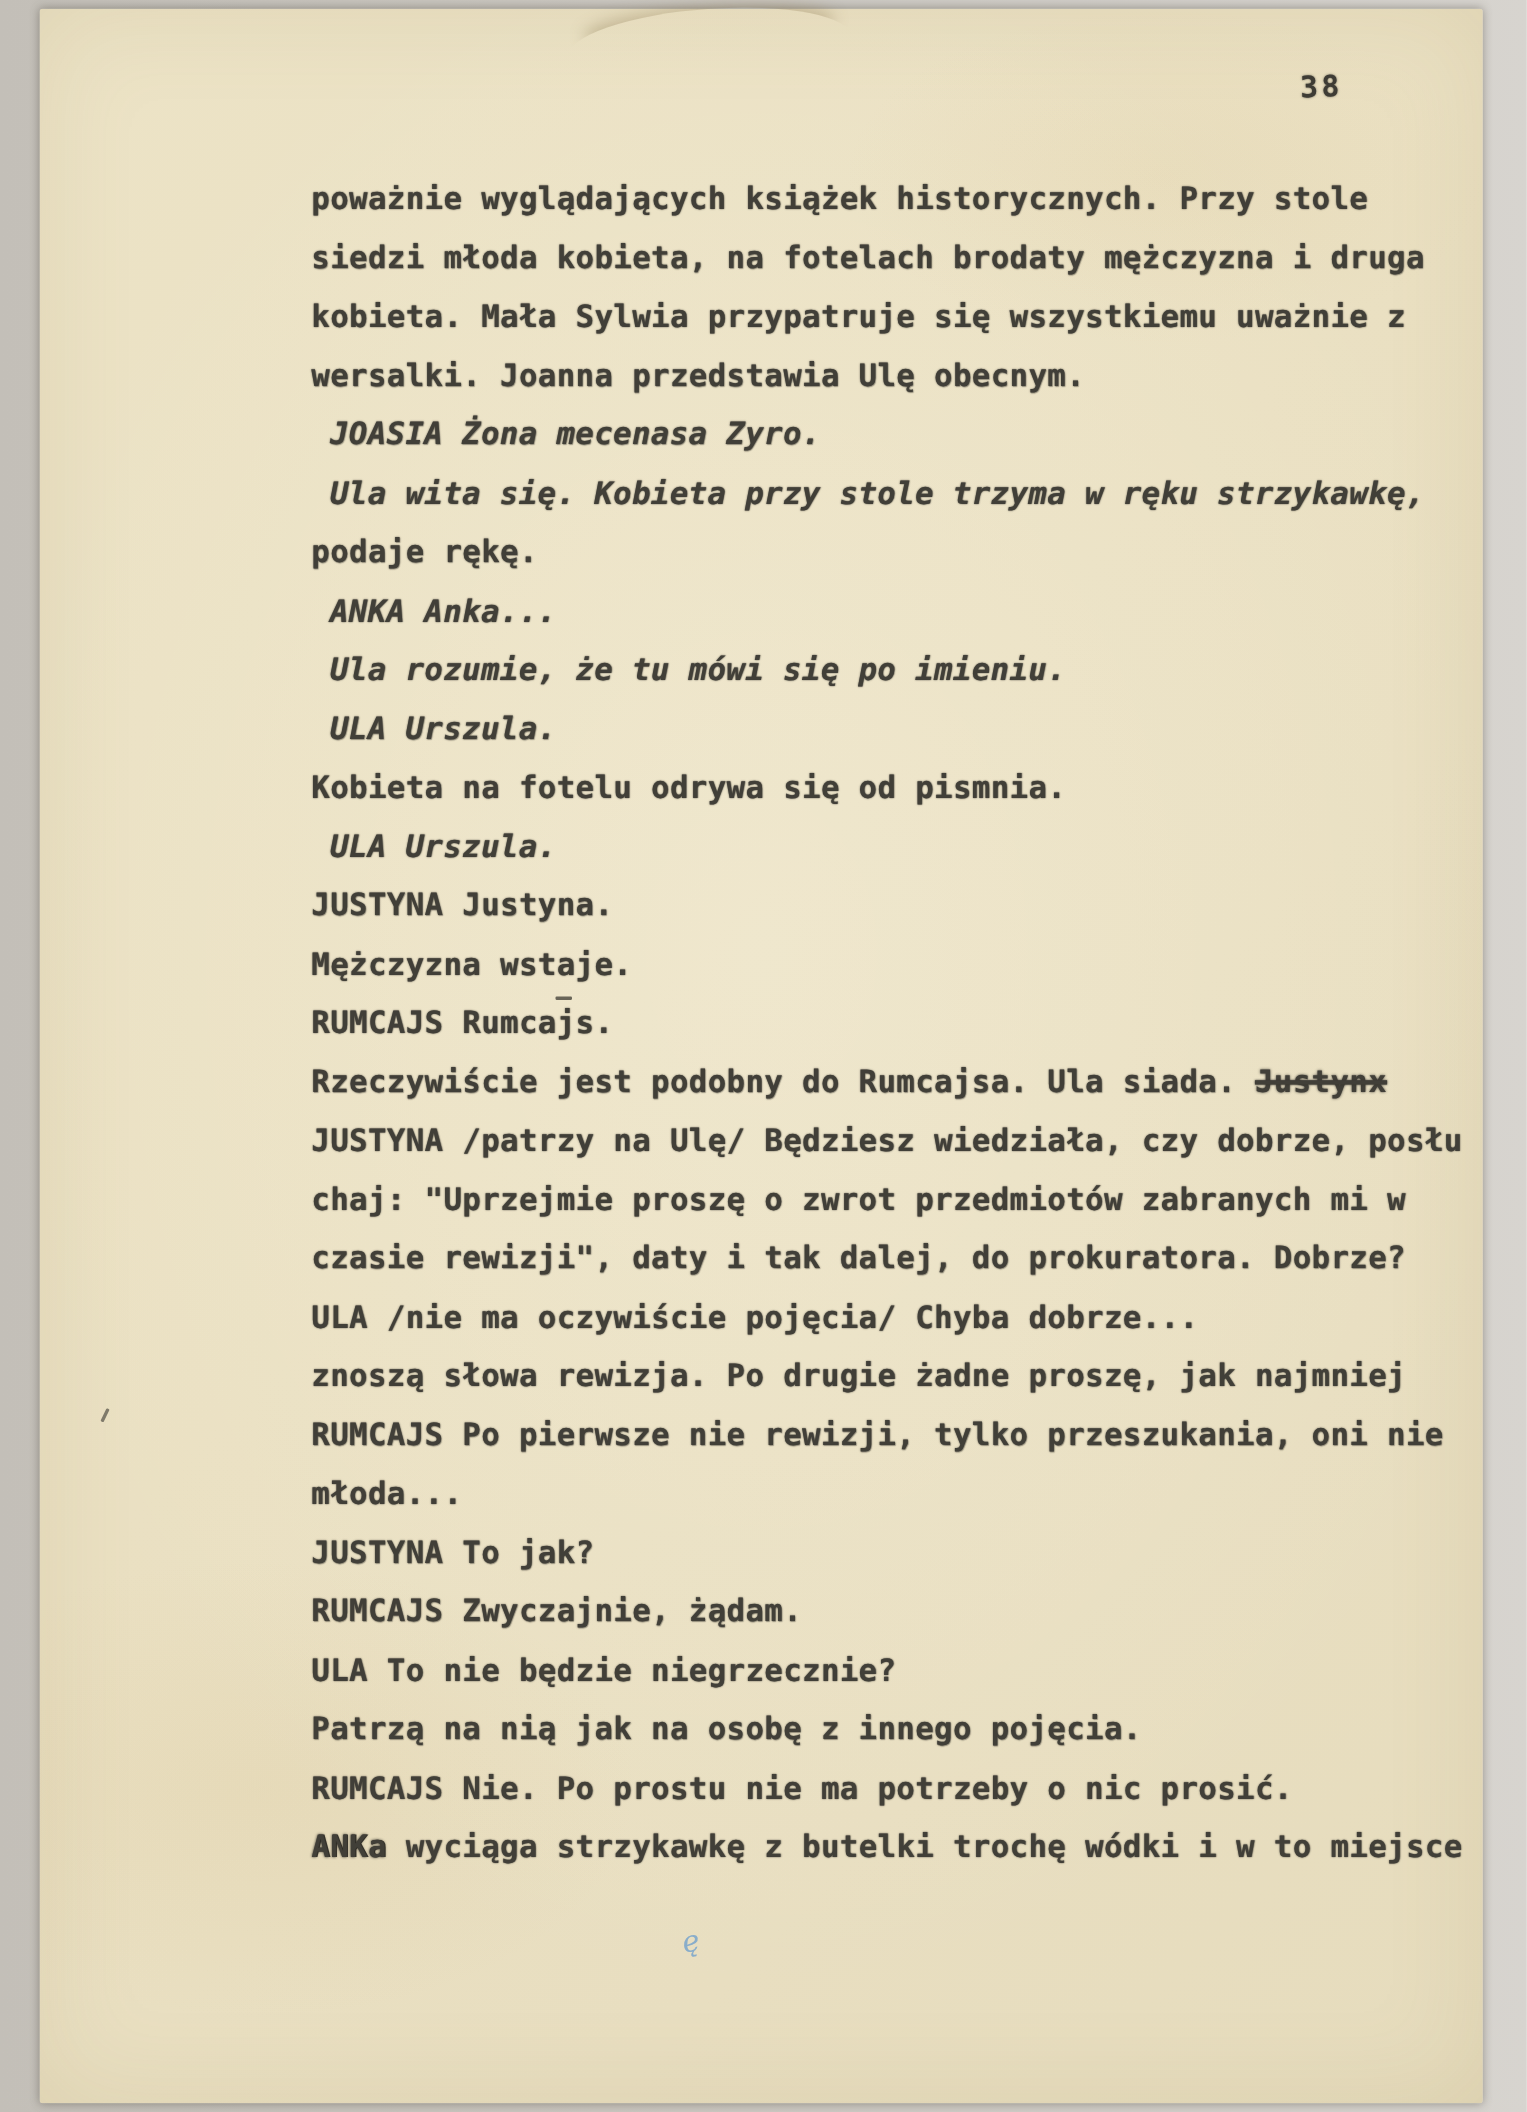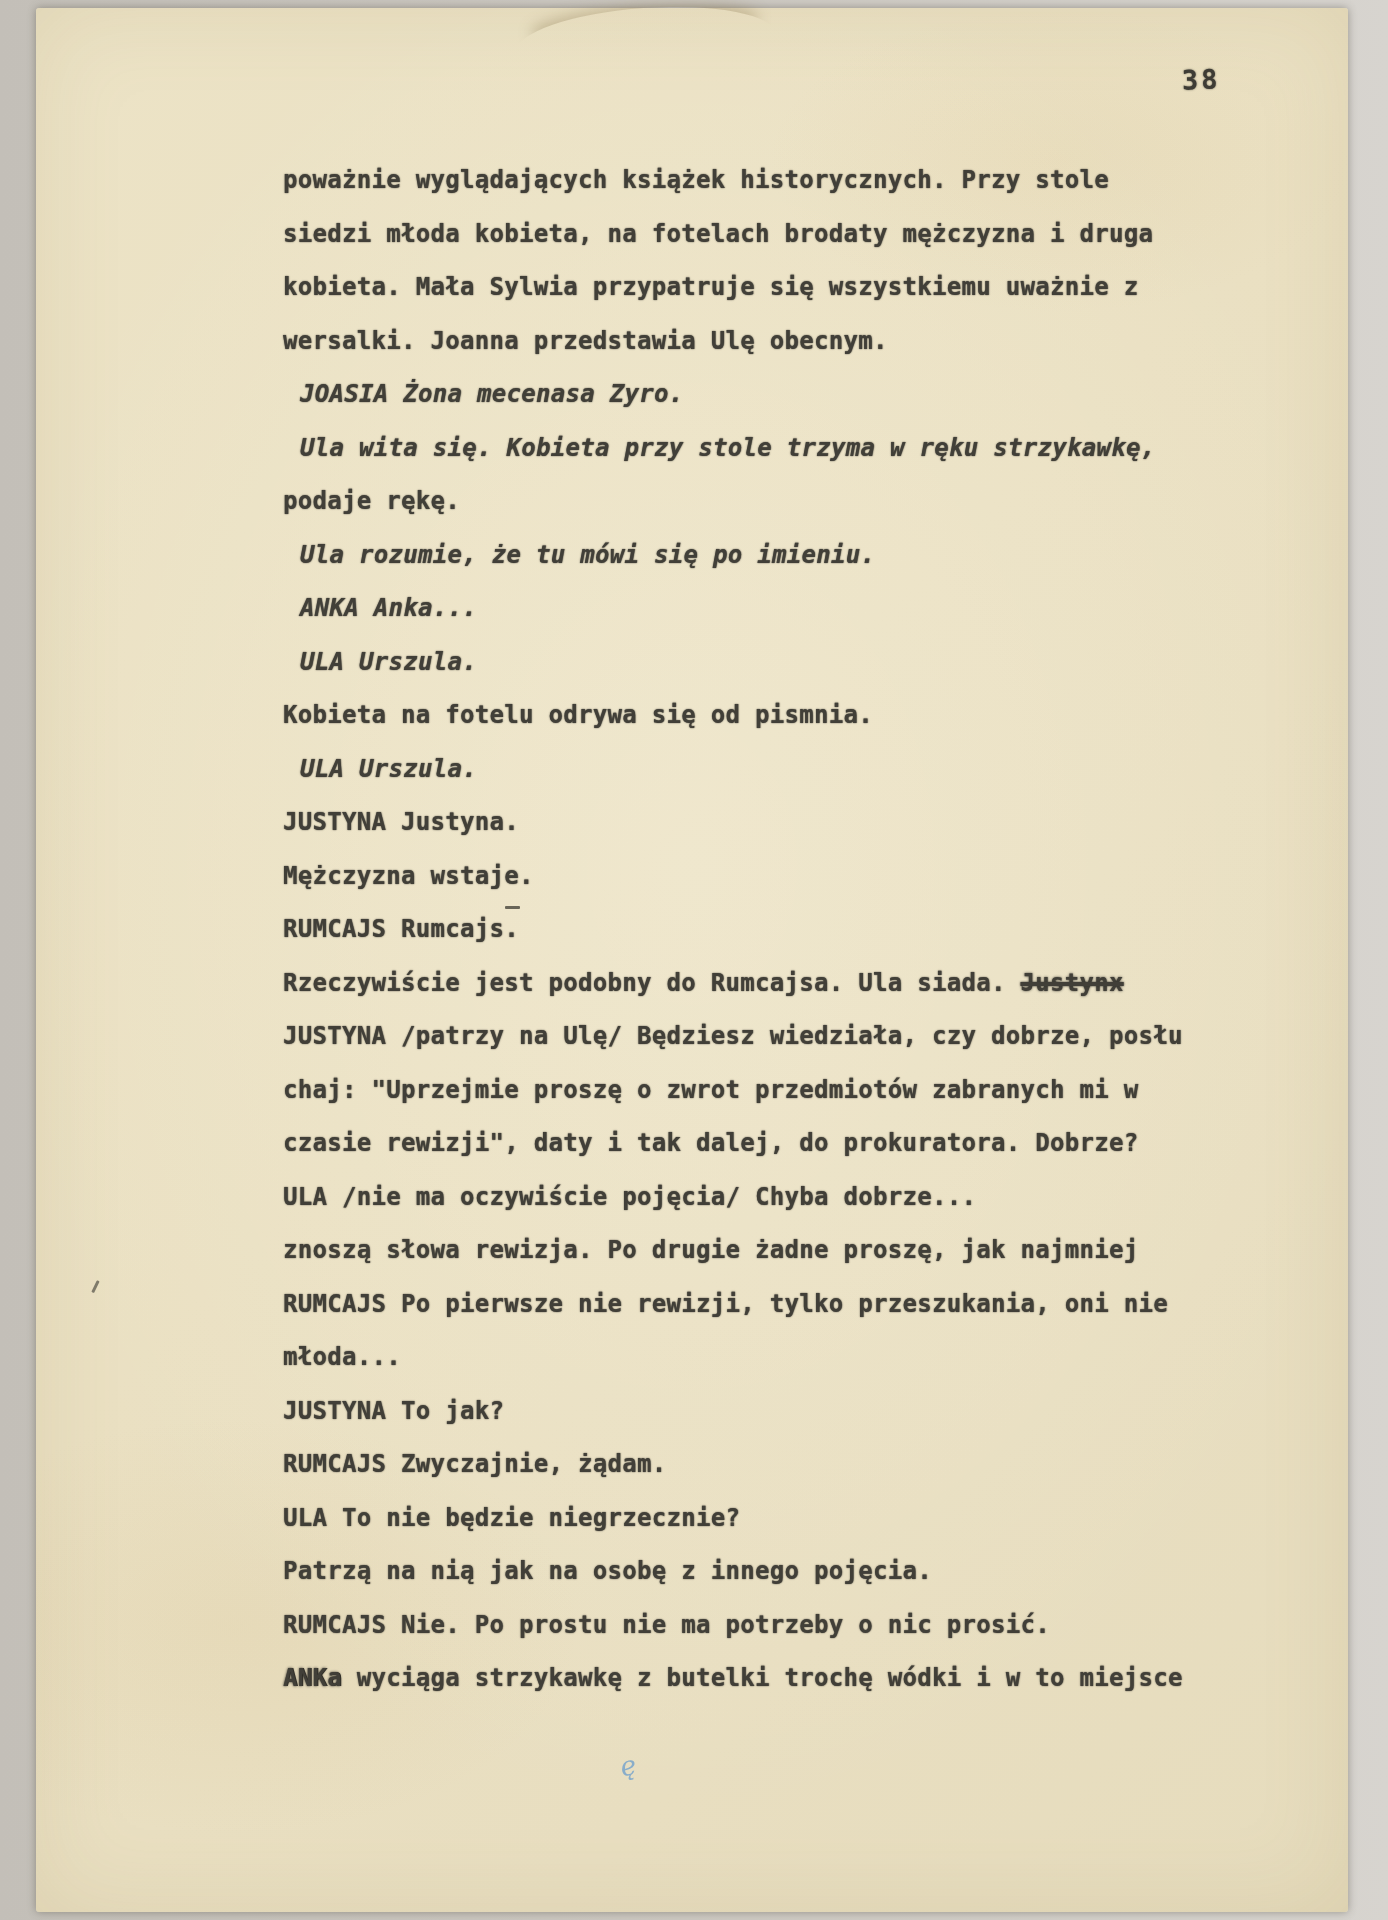--- a/index.html
+++ b/index.html
@@ -25,21 +25,21 @@
     transform:rotate(-4deg);
   }
   .page-number{
     position:absolute;left:1146px;top:56px;
     font-size:27px;font-weight:bold;color:#3e3c35;letter-spacing:3px;
     text-shadow:0 0 2px rgba(55,53,45,0.75);
     transform:rotate(-2deg);
   }
   .text-block{
     position:absolute;left:247px;top:146px;width:1080px;
-    font-size:24px;font-weight:bold;color:#413f38;
+    font-size:28px;font-weight:bold;color:#413f38;
   }
   .line{
     height:53.5px;line-height:53.5px;white-space:pre;
     letter-spacing:0.3px;
     text-shadow:0 0 1.6px rgba(62,60,52,0.85), 0.6px 0.4px 0.8px rgba(62,60,52,0.35);
   }
   .line.indent{padding-left:17px;font-style:italic;}
   .strike{
     text-decoration:line-through;
     text-decoration-thickness:4px;
@@ -72,22 +72,22 @@
   <div class="page-number">38</div>
 
   <div class="text-block" id="text-block">
       <div class="line"><span>poważnie wyglądających książek historycznych. Przy stole</span></div>
       <div class="line"><span>siedzi młoda kobieta, na fotelach brodaty mężczyzna i druga</span></div>
       <div class="line"><span>kobieta. Mała Sylwia przypatruje się wszystkiemu uważnie z</span></div>
       <div class="line"><span>wersalki. Joanna przedstawia Ulę obecnym.</span></div>
       <div class="line indent"><span>JOASIA Żona mecenasa Zyro.</span></div>
       <div class="line indent"><span>Ula wita się. Kobieta przy stole trzyma w ręku strzykawkę,</span></div>
       <div class="line"><span>podaje rękę.</span></div>
+      <div class="line indent"><span>ANKA Anka...</span></div>
       <div class="line indent"><span>Ula rozumie, że tu mówi się po imieniu.</span></div>
-      <div class="line indent"><span>ANKA Anka...</span></div>
       <div class="line indent"><span>ULA Urszula.</span></div>
       <div class="line"><span>Kobieta na fotelu odrywa się od pismnia.</span></div>
       <div class="line indent"><span>ULA Urszula.</span></div>
       <div class="line"><span>JUSTYNA Justyna.</span></div>
       <div class="line"><span>Mężczyzna wstaje.</span></div>
       <div class="line"><span>RUMCAJS Rumcajs.</span></div>
       <div class="line"><span>Rzeczywiście jest podobny do Rumcajsa. Ula siada. </span><span class="strike">Justynx</span></div>
       <div class="line"><span>JUSTYNA /patrzy na Ulę/ Będziesz wiedziała, czy dobrze, posłu</span></div>
       <div class="line"><span>chaj: "Uprzejmie proszę o zwrot przedmiotów zabranych mi w</span></div>
       <div class="line"><span>czasie rewizji", daty i tak dalej, do prokuratora. Dobrze?</span></div>

